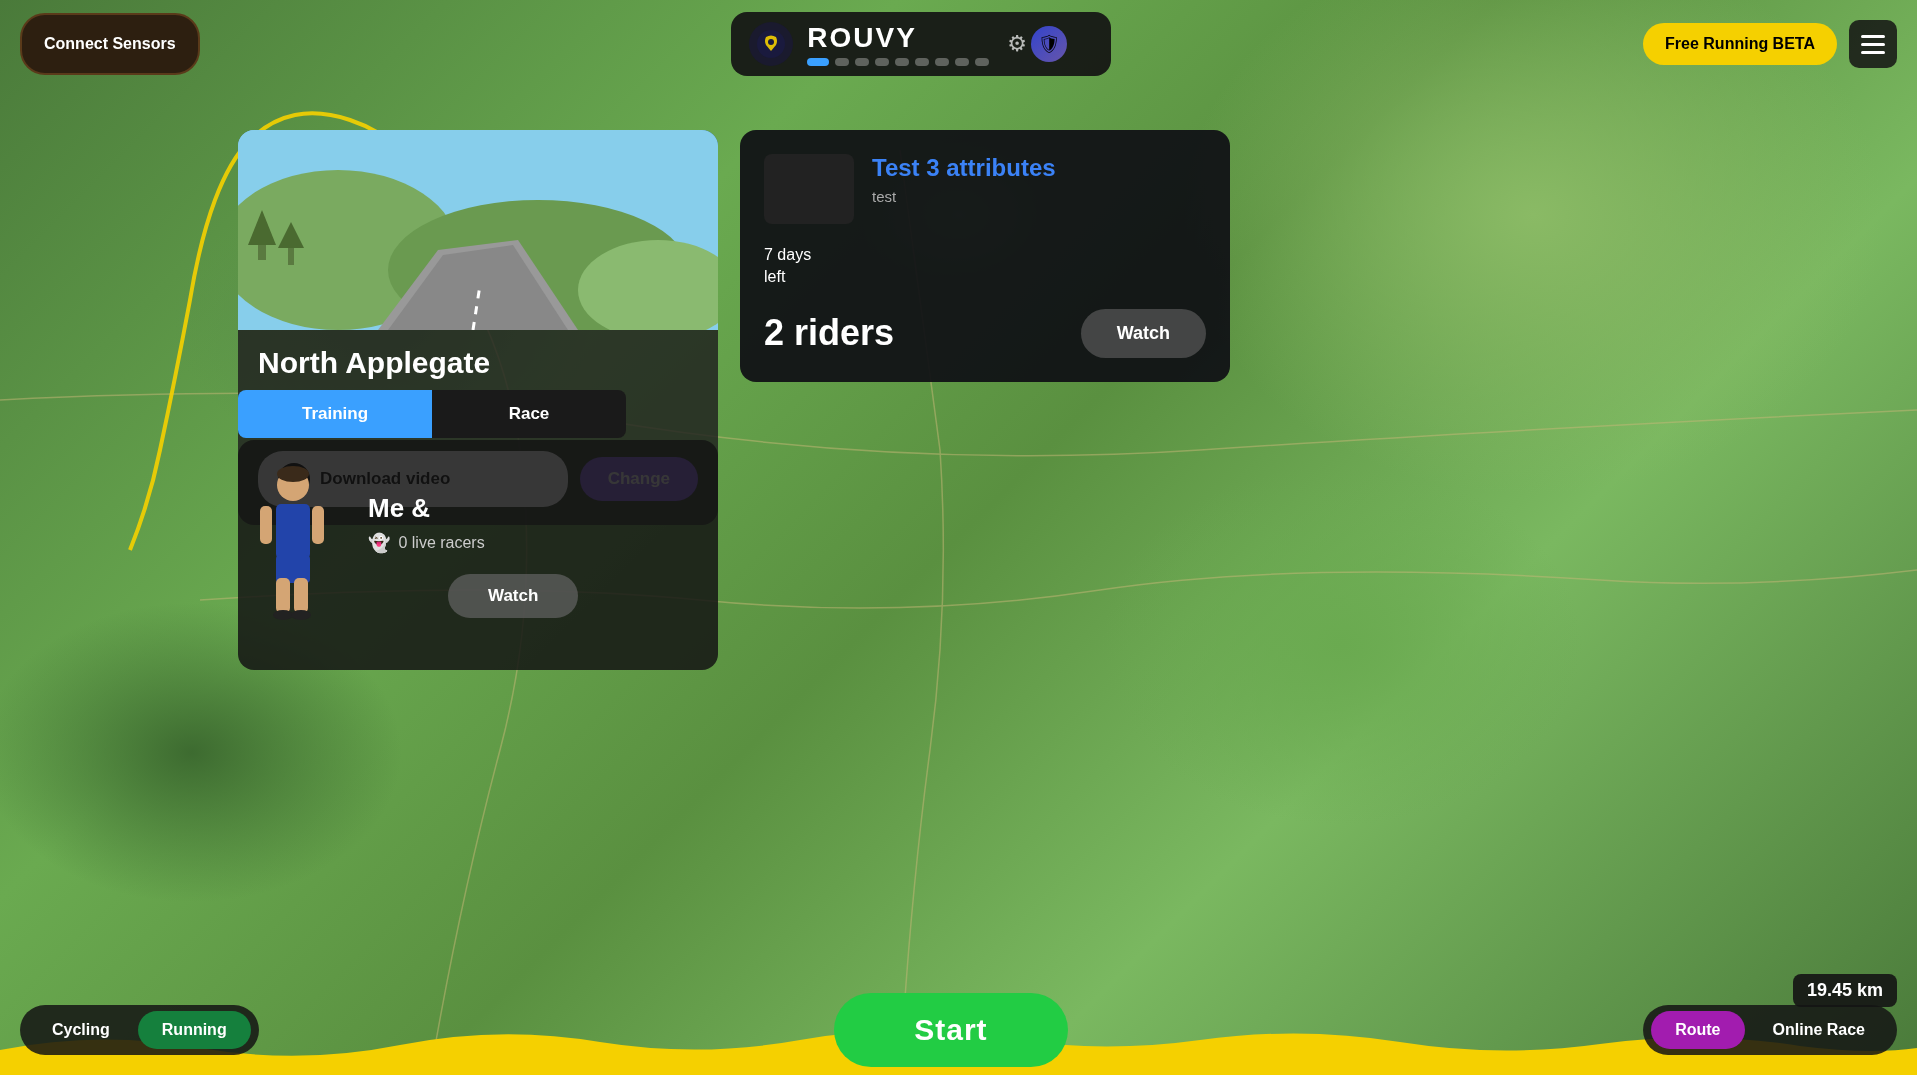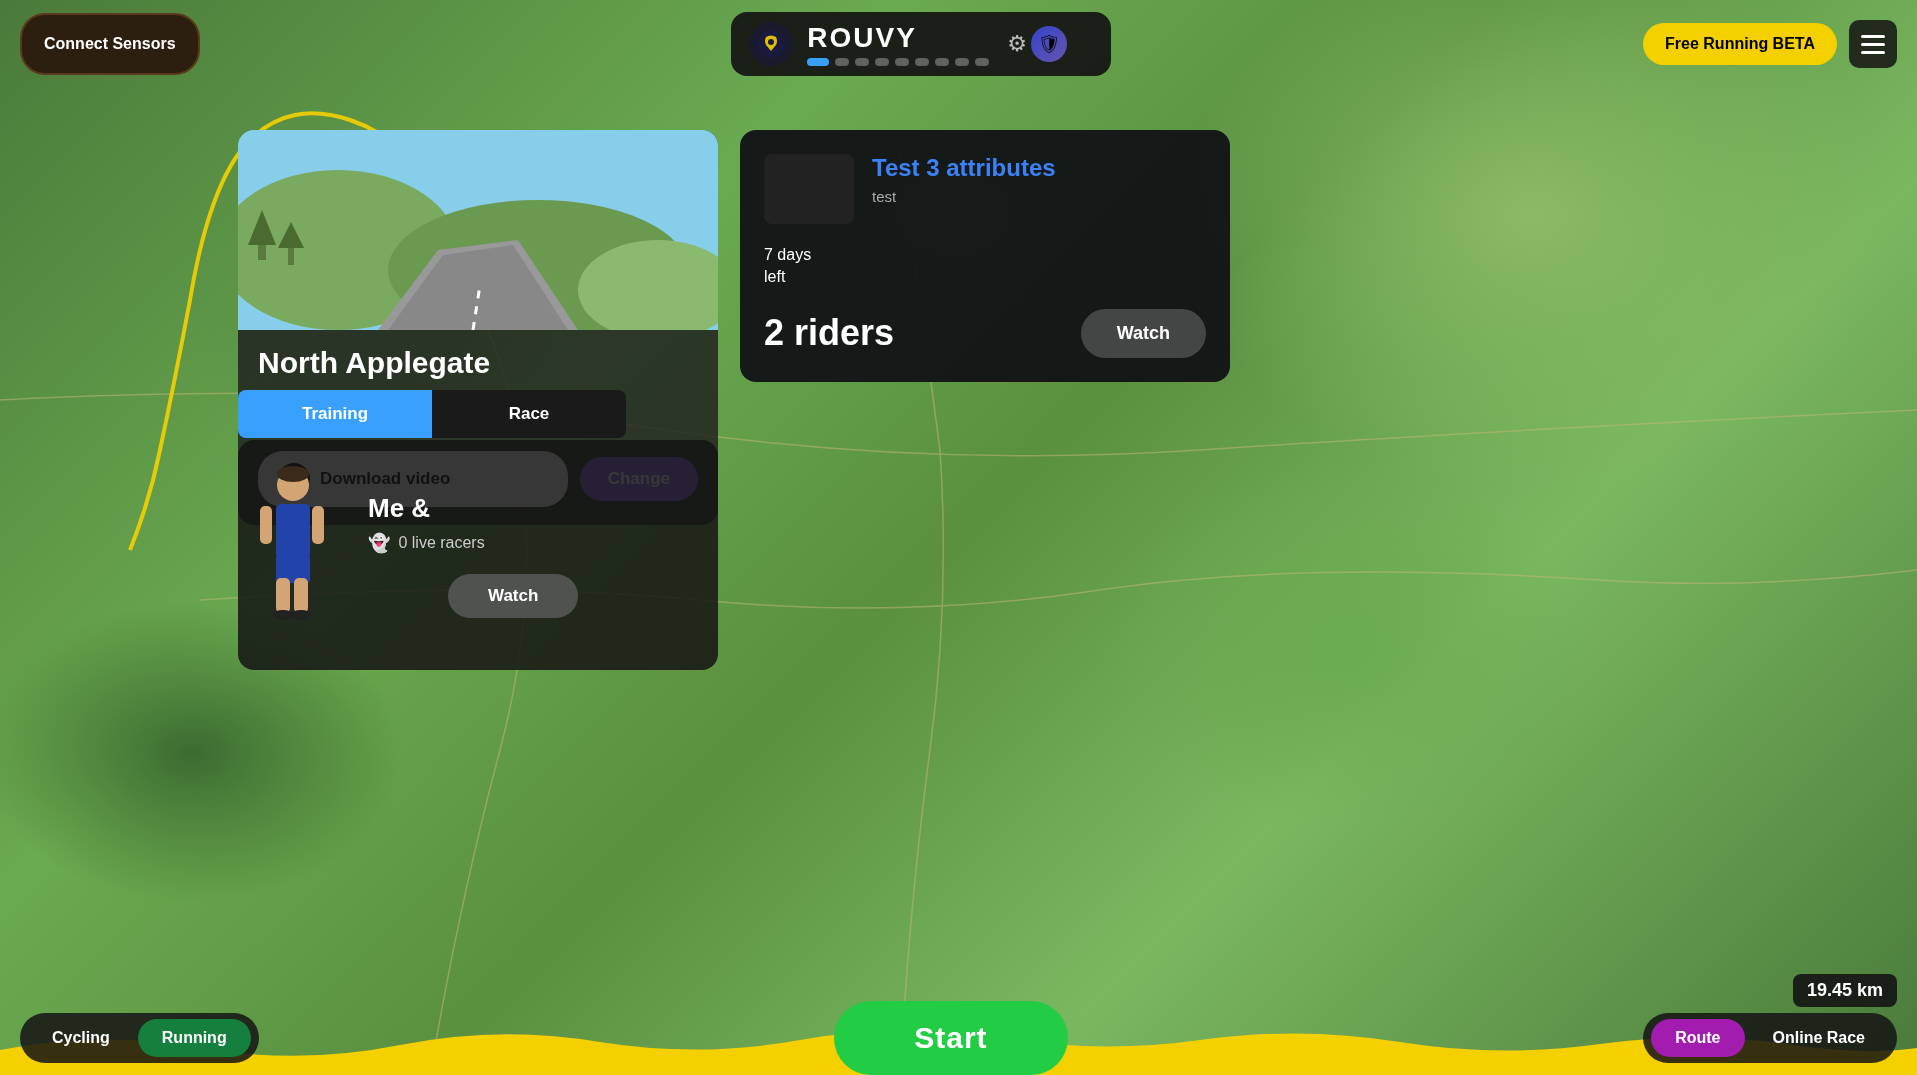--- a/index.html
+++ b/index.html
@@ -410,21 +410,21 @@
       border-radius: 25px;
       padding: 14px 36px;
       font-size: 18px;
       font-weight: 600;
       cursor: pointer;
     }
 
     
     #bottom-bar {
       position: absolute;
-      bottom: 0;
+      bottom: 8px;
       left: 0;
       right: 0;
       display: flex;
       align-items: center;
       justify-content: space-between;
       padding: 0 20px;
       z-index: 100;
     }
 
     .sport-tabs {

